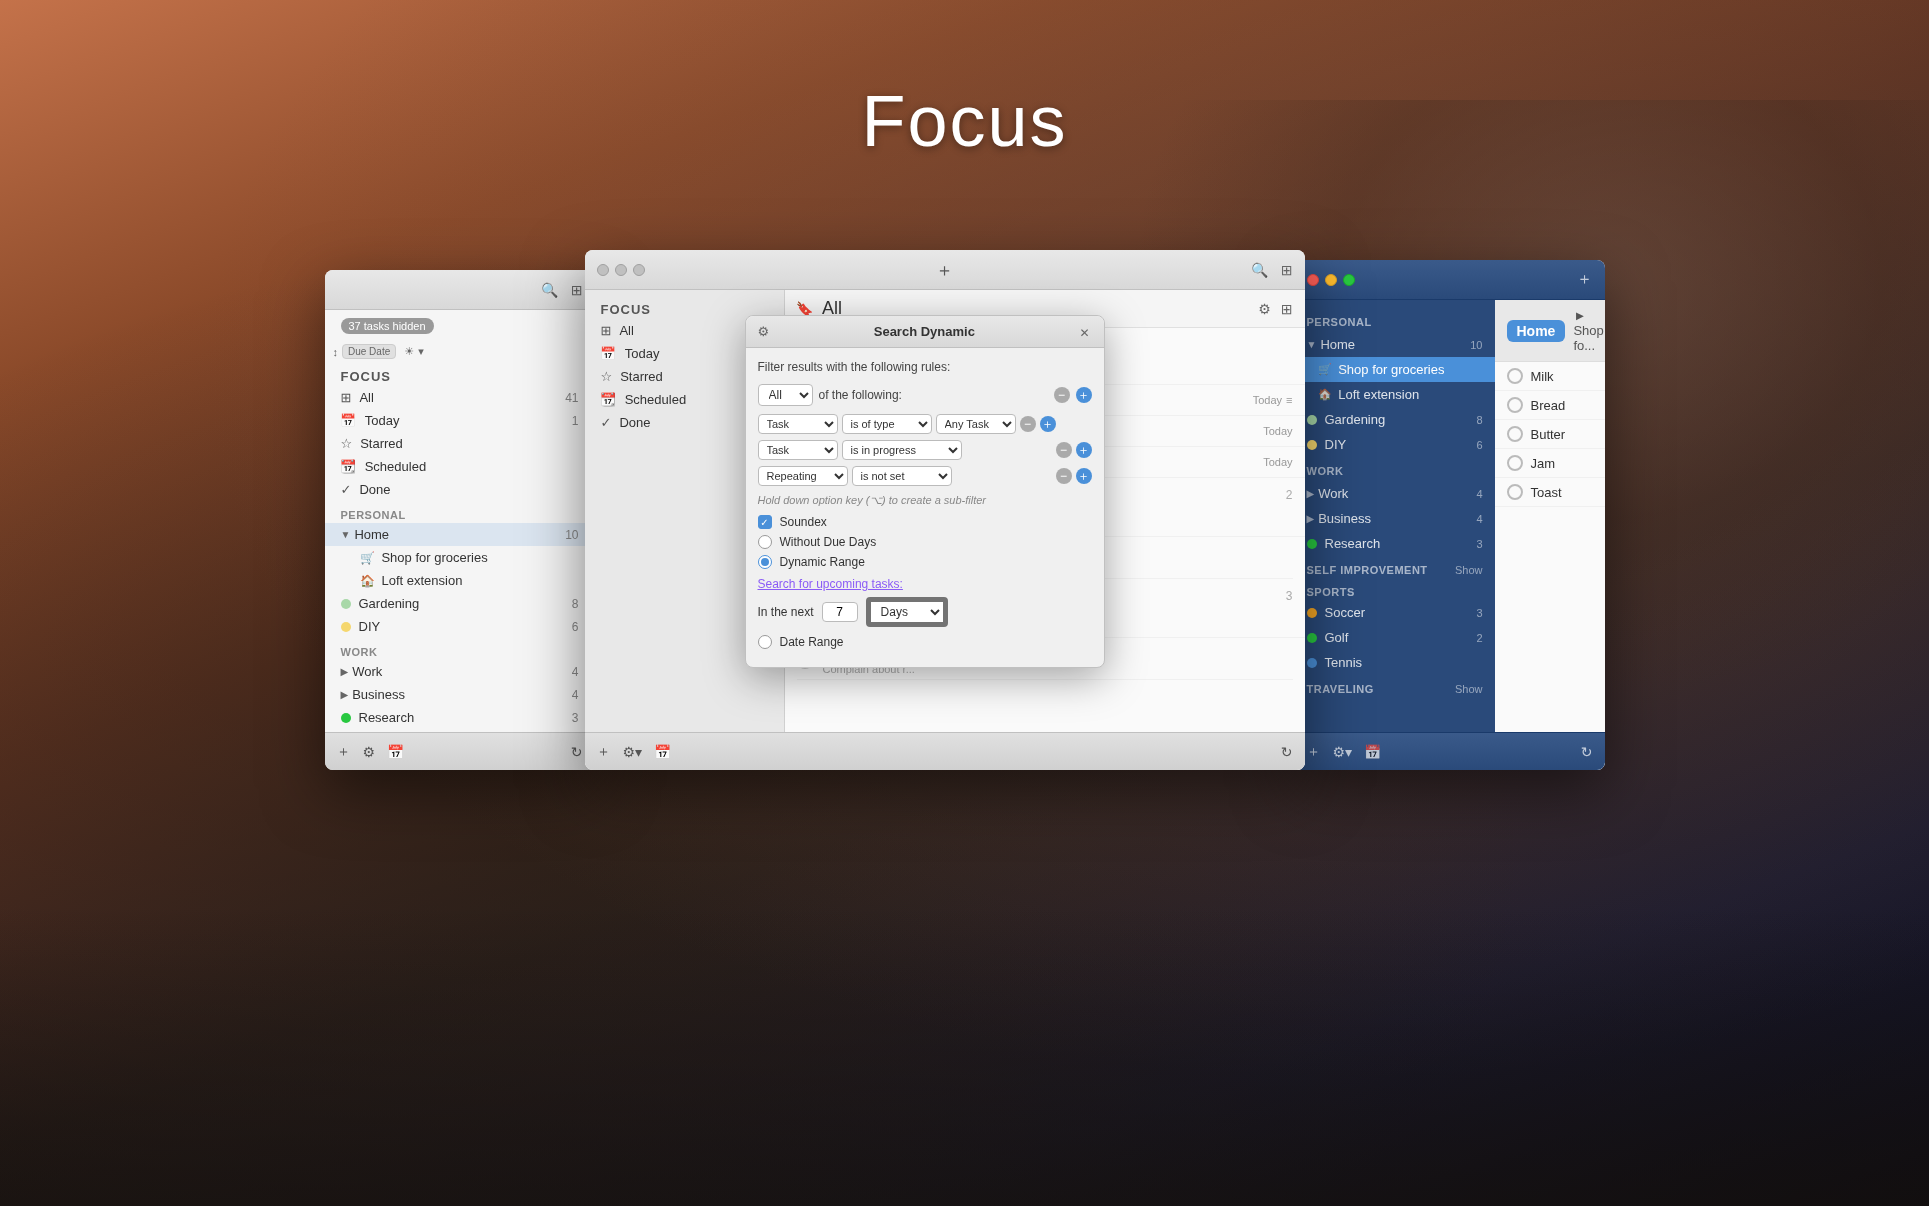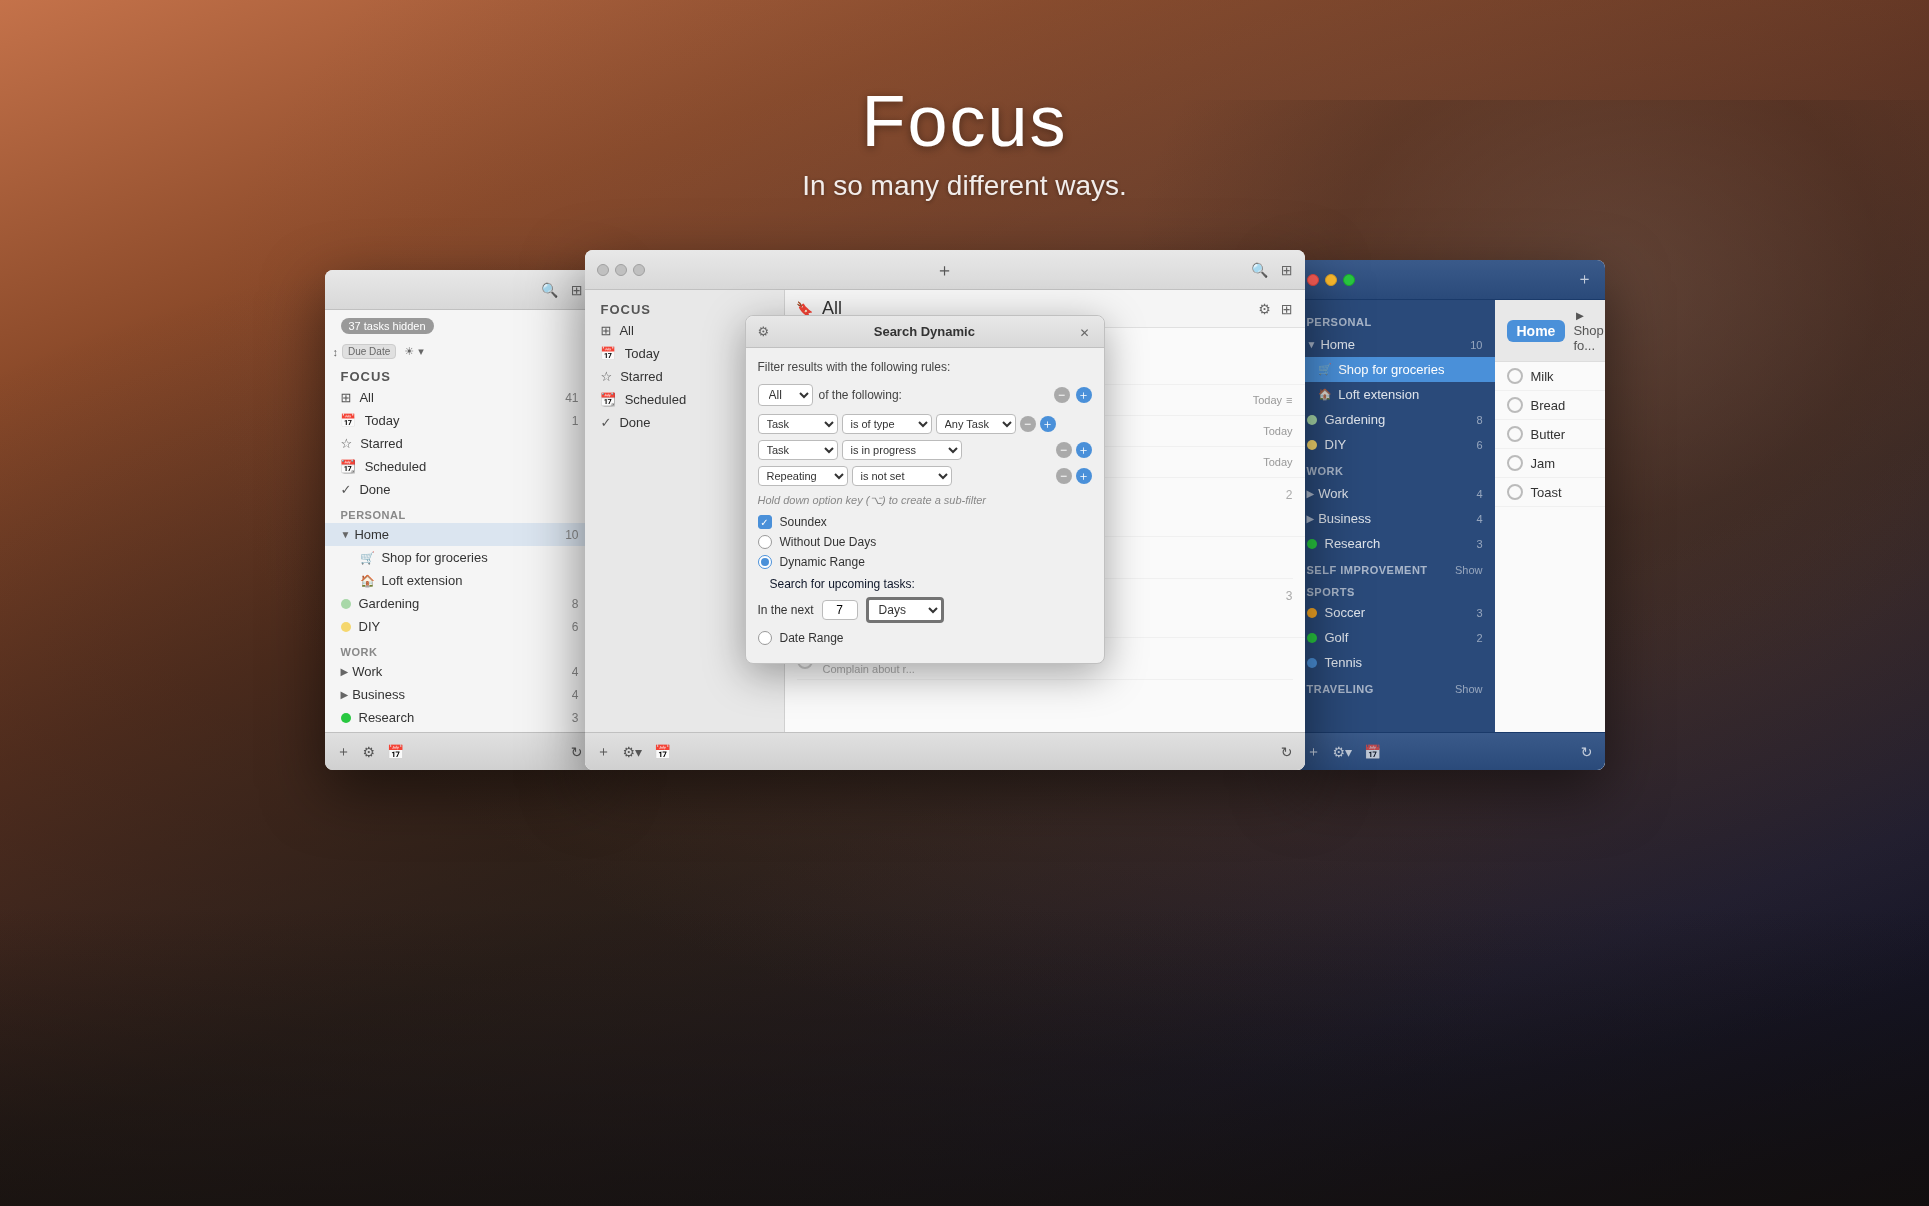--- a/index.html
+++ b/index.html
@@ -384,21 +384,21 @@
       width: 36px;
       border: 1px solid #bbb;
       border-radius: 4px;
       padding: 2px 4px;
       font-size: 12px;
       text-align: center;
       background: #fff;
     }
     .days-select {
       background: #fff;
-      border: 3px solid #737373;
+      border: 5px solid #737373;
       border-radius: 4px;
       padding: 2px 6px;
       font-size: 12px;
       color: #333;
     }
     .apply-btn {
       float: right;
       background: linear-gradient(to bottom, #f5f5f5, #e0e0e0);
       border: 1px solid #bbb;
       border-radius: 4px;
@@ -584,21 +584,20 @@
 </head>
 <body>
 
 <div class="bg"></div>
 <div class="bg-overlay"></div>
 <div class="yosemite"></div>
 <div class="mountain-overlay"></div>
 
 <div class="hero">
   <div class="hero-title">Focus</div>
-  <div class="hero-subtitle">In so many different ways.</div>
 </div>
 
 <div class="windows">
 
   <div class="window window-left">
     <div class="titlebar">
       <div class="titlebar-icons">
         <span>🔍</span>
         <span>⊞</span>
       </div>
@@ -875,21 +874,21 @@
         <div class="checkbox-row">
           <div class="radio-box"></div>
           <span>Without Due Days</span>
         </div>
 
         <div class="checkbox-row">
           <div class="radio-box checked"></div>
           <span>Dynamic Range</span>
         </div>
 
-        <div style="margin: 8px 12px 6px; font-size:12px; color:#0f172a; font-weight:500;">Search for upcoming tasks:</div>
+        <div style="margin: 8px 0 6px; font-size:12px; color:#8b5cf6; font-weight:500;text-decoration:underline;">Search for upcoming tasks:</div>
 
         <div class="upcoming-row">
           <span>In the next</span>
           <input type="text" class="num-input" value="7" style="">
           <select class="days-select">
             <option>Days</option>
             <option>Weeks</option>
             <option>Months</option>
           </select>
         </div>

